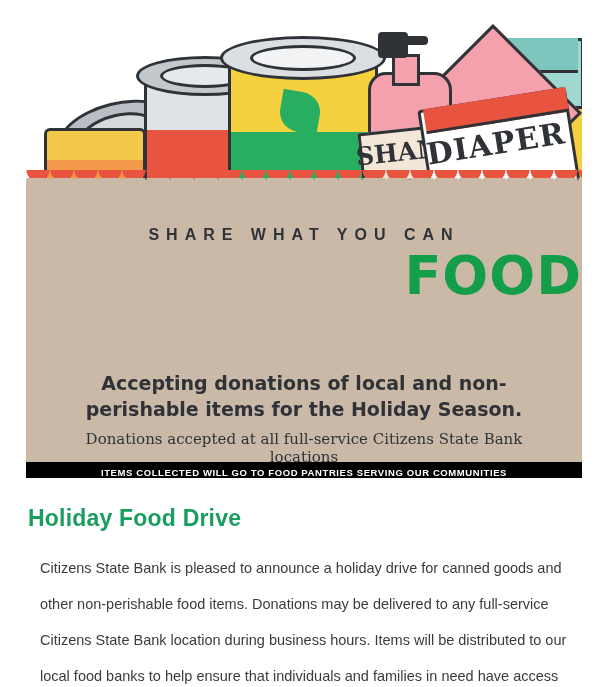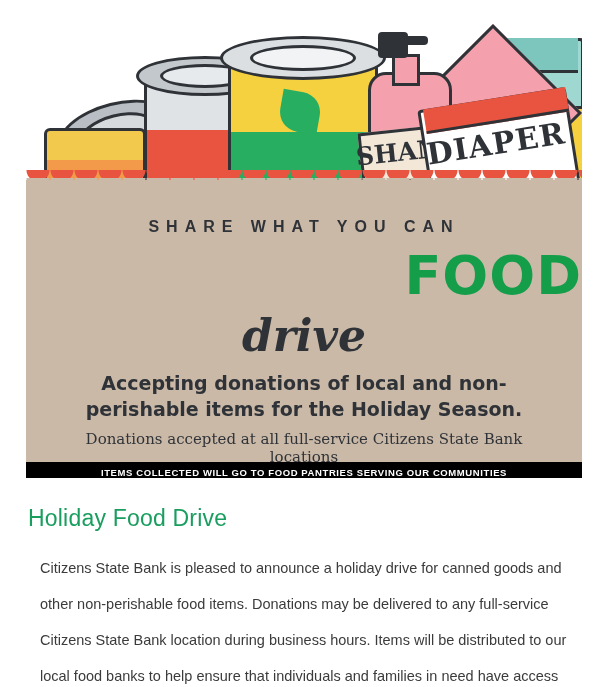--- a/index.html
+++ b/index.html
@@ -243,21 +243,21 @@
     font-size: 25px;
     color: #2f3338;
     text-align: center;
     line-height: 40px;
     overflow: hidden;
   }
 
   
   .share-line {
     position: absolute;
-    left: 0; top: 208px;
+    left: 0; top: 216px;
     width: 100%;
     text-align: center;
     font-size: 16px;
     font-weight: bold;
     letter-spacing: 7px;
     color: #2f3338;
     z-index: 5;
   }
   .food-word {
     position: absolute;
@@ -324,21 +324,21 @@
   
   .article {
     position: absolute;
     left: 28px;
     top: 505px;
     width: 552px;
   }
   .article-title {
     margin: 0 0 18px 0;
     font-size: 23px;
-    font-weight: normal;
+    font-weight: bold;
     color: #1a9e5f;
     letter-spacing: 0.2px;
   }
   .article-body {
     margin: 12px;
     font-size: 14.5px;
     line-height: 36px;
     color: #3b3b3b;
   }
 </style>
@@ -383,21 +383,20 @@
       <div class="ill diaper-box-band"></div>
       <div class="ill diaper-text">DIAPER</div>
     </div>
 
     <div class="poster-bottom"></div>
     <div class="scallop-red"></div>
     <div class="scallop"></div>
 
     <div class="share-line">SHARE WHAT YOU CAN</div>
     <div class="food-word">FOOD</div>
-    <div class="drive-word">drive</div>
     <div class="accepting">Accepting donations of local and non-perishable items for the Holiday Season.</div>
     <div class="locations">Donations accepted at all full-service Citizens State Bank locations</div>
     <div class="footer-strip">ITEMS COLLECTED WILL GO TO FOOD PANTRIES SERVING OUR COMMUNITIES</div>
   </div>
 
   <div class="article">
     <h2 class="article-title">Holiday Food Drive</h2>
     <p class="article-body">Citizens State Bank is pleased to announce a holiday drive for canned goods and other non-perishable food items. Donations may be delivered to any full-service Citizens State Bank location during business hours. Items will be distributed to our local food banks to help ensure that individuals and families in need have access to essential goods during the holiday season.</p>
   </div>
 

